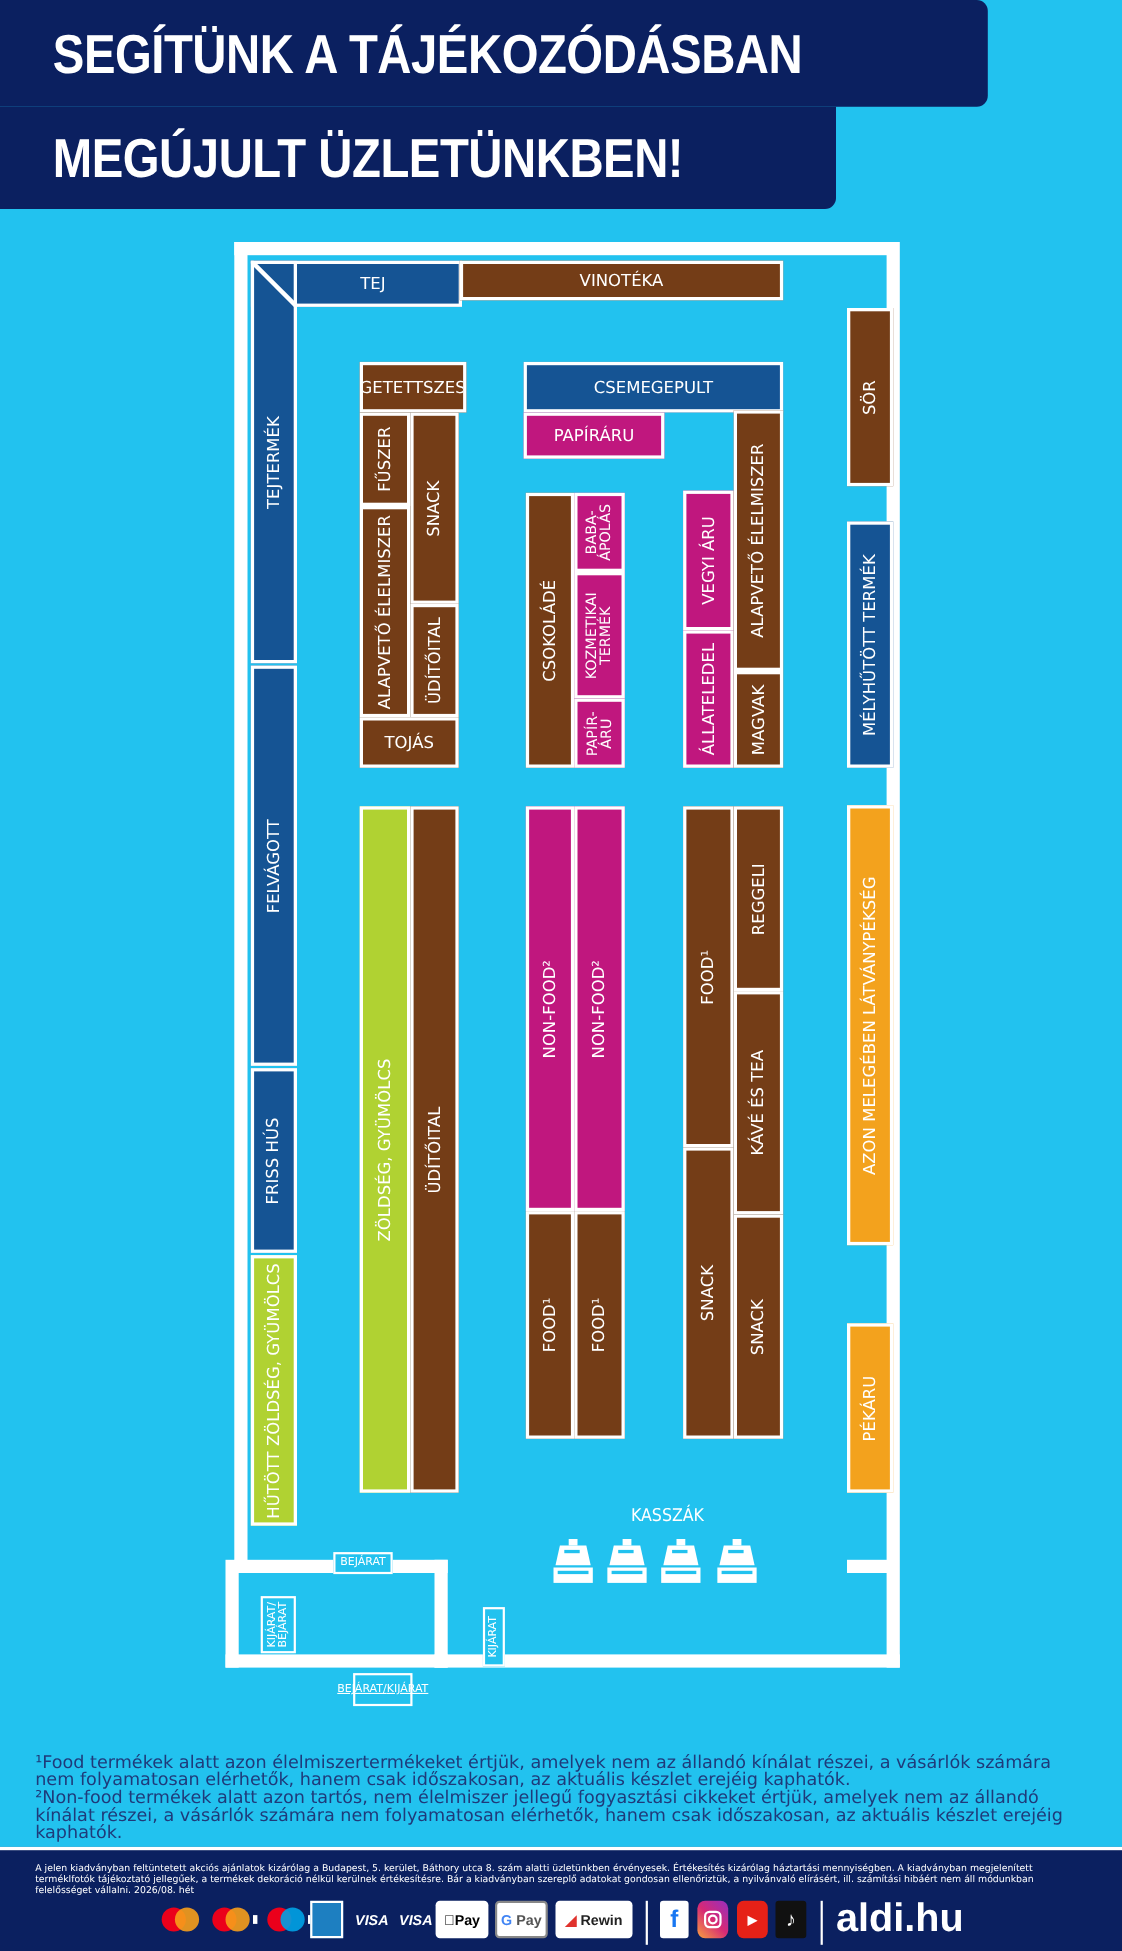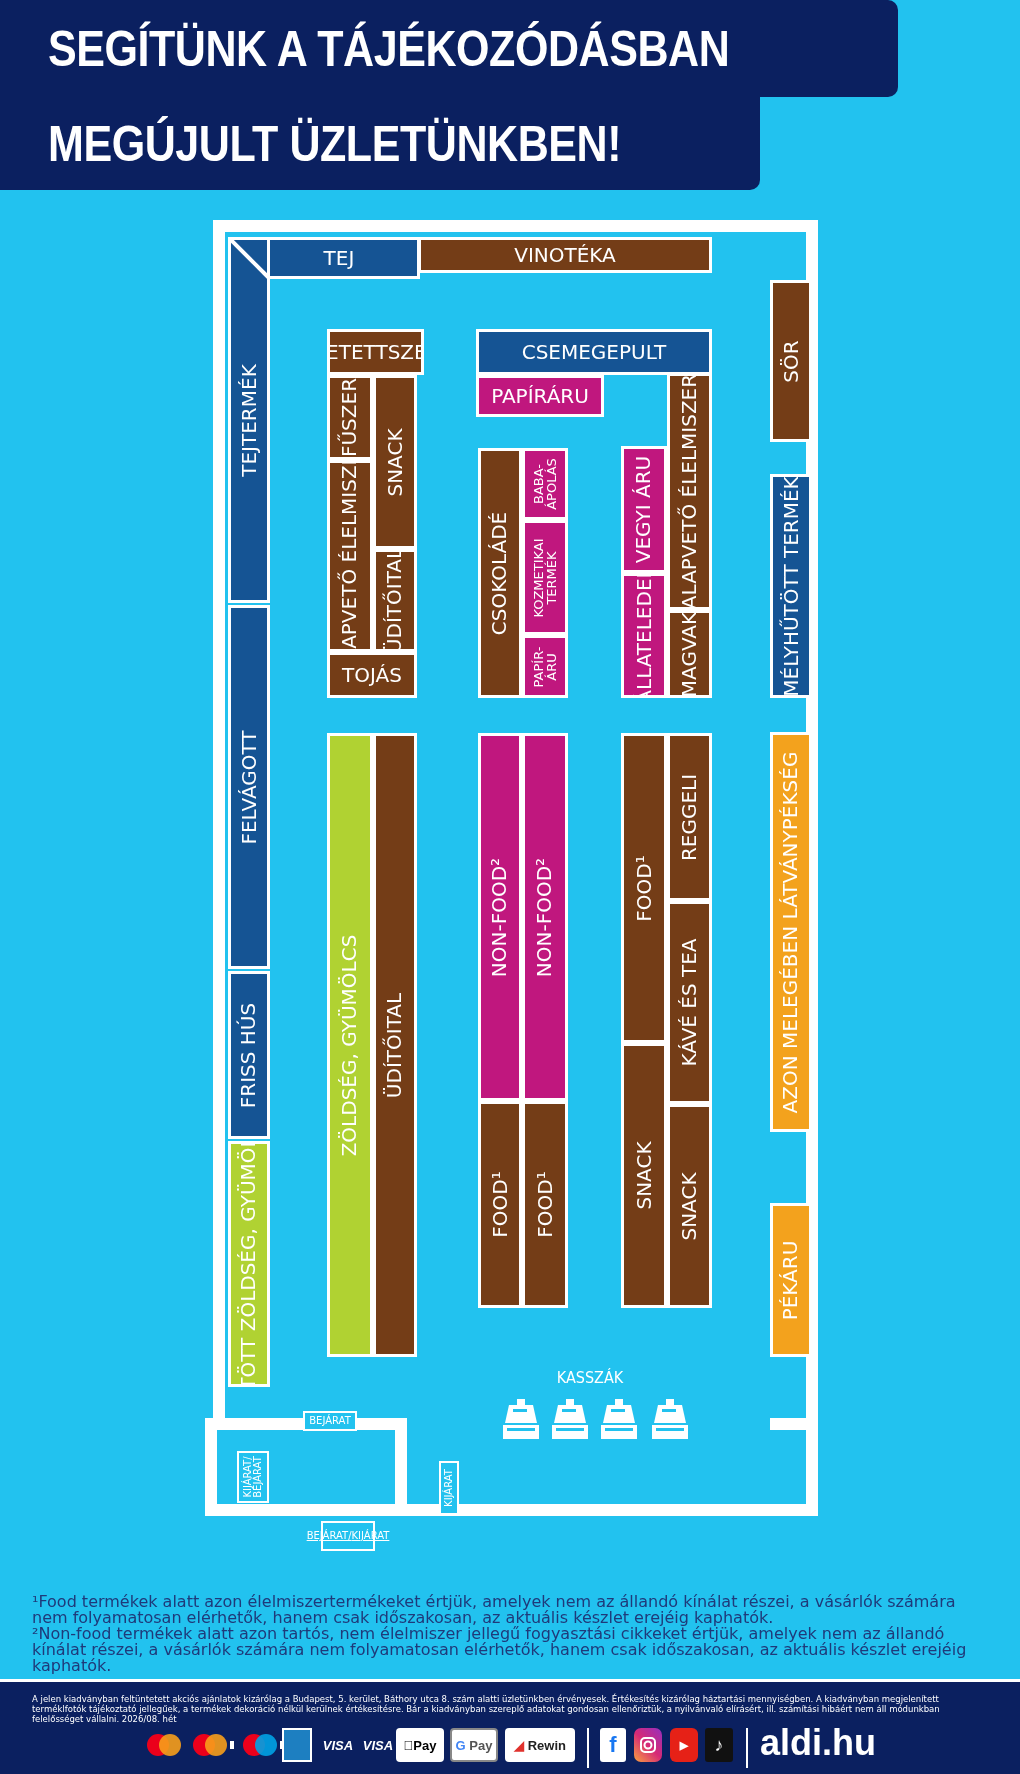--- a/index.html
+++ b/index.html
@@ -1,21 +1,21 @@
 <!DOCTYPE html>
 <html><head>
 <meta charset="utf-8">
 <style>
   html, body { margin:0; padding:0; }
   body { width:1020px; height:1774px; background:#22c2ef; position:relative; overflow:hidden; font-family:"DejaVu Sans Condensed","DejaVu Sans", sans-serif; }
   .abs { position:absolute; box-sizing:border-box; }
   .hdr { background:#0b2060; color:#fff; font-family:"Liberation Sans", sans-serif; font-weight:bold; font-size:50px; letter-spacing:-0.5px; display:flex; align-items:center; padding-left:48px; border-radius:0 10px 10px 0; white-space:nowrap; }
   .hdr span { transform:scaleX(0.86); transform-origin:left center; display:inline-block; }
   .wall { background:#fff; position:absolute; }
-  .blk { position:absolute; box-sizing:border-box; border:3px solid #fff; color:#fff; display:flex; align-items:center; justify-content:center; text-align:center; font-family:"DejaVu Sans", sans-serif; font-size:20px; line-height:15px; overflow:hidden; }
+  .blk { position:absolute; box-sizing:border-box; border:3px solid #fff; color:#fff; display:flex; align-items:center; justify-content:center; text-align:center; font-family:"DejaVu Sans", sans-serif; font-size:15px; line-height:15px; overflow:hidden; }
   .blk .lbl { white-space:nowrap; display:inline-block; }
   .v .lbl { transform:rotate(-90deg); }
   .blue { background:#155494; }
   .brown { background:#743d17; }
   .mag { background:#c0177e; }
   .green { background:#b0d232; }
   .orange { background:#f3a21d; }
   .sm { font-size:13px; line-height:13px; }
   .door { position:absolute; border:2px solid #fff; background:#22c2ef; color:#fff; font-size:10px; line-height:10px; display:flex; align-items:center; justify-content:center; text-align:center; box-sizing:border-box; font-family:"DejaVu Sans", sans-serif;margin-left:41px; }
   .reg { position:absolute; width:36px; height:40px; }
@@ -170,21 +170,21 @@
   <div class="blk brown v" style="left:667px;top:733px;width:45px;height:168px;">
       <span class="lbl">REGGELI</span>
     </div>
   <div class="blk brown v" style="left:667px;top:901px;width:45px;height:203px;">
       <span class="lbl">KÁVÉ ÉS TEA</span>
     </div>
   <div class="blk brown v" style="left:667px;top:1104px;width:45px;height:204px;">
       <span class="lbl">SNACK</span>
     </div>
 
-  <div class="abs" style="left:540px;top:1368px;width:100px;text-align:center;color:#fff;font-size:16px;">KASSZÁK</div>
+  <div class="abs" style="left:540px;top:1368px;width:100px;text-align:right;color:#fff;font-size:16px;">KASSZÁK</div>
   <svg class="reg" style="left:503px;top:1399px;" viewBox="0 0 36 40">
       <rect x="14" y="0" width="8" height="6" fill="#fff"></rect>
       <path d="M6 6 H30 L34 24 H2 Z" fill="#fff"></path>
       <rect x="10" y="10" width="14" height="3" fill="#22c2ef"></rect>
       <rect x="0" y="26" width="36" height="14" fill="#fff"></rect>
       <rect x="4" y="29" width="28" height="3" fill="#22c2ef"></rect>
     </svg>
   <svg class="reg" style="left:552px;top:1399px;" viewBox="0 0 36 40">
       <rect x="14" y="0" width="8" height="6" fill="#fff"></rect>
       <path d="M6 6 H30 L34 24 H2 Z" fill="#fff"></path>

